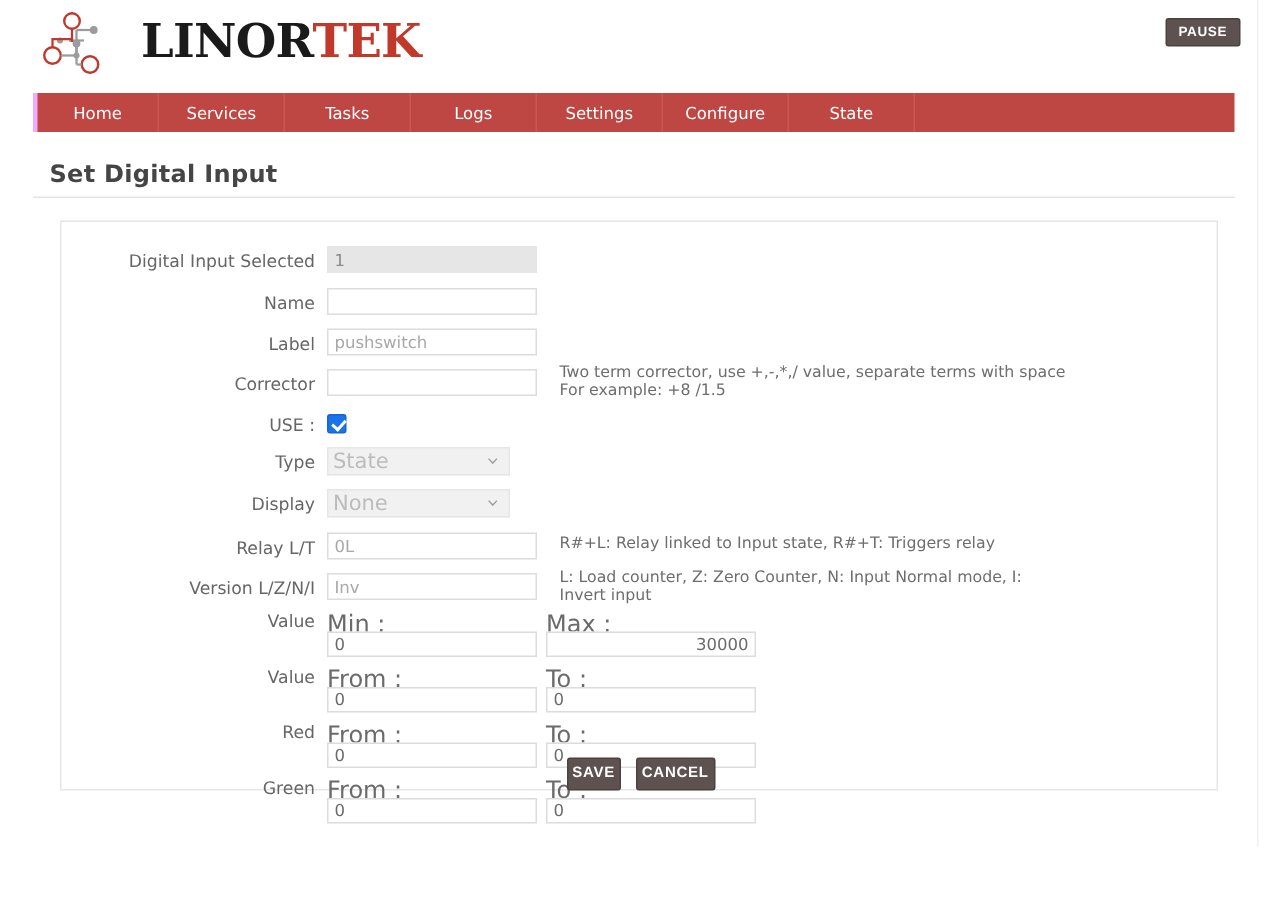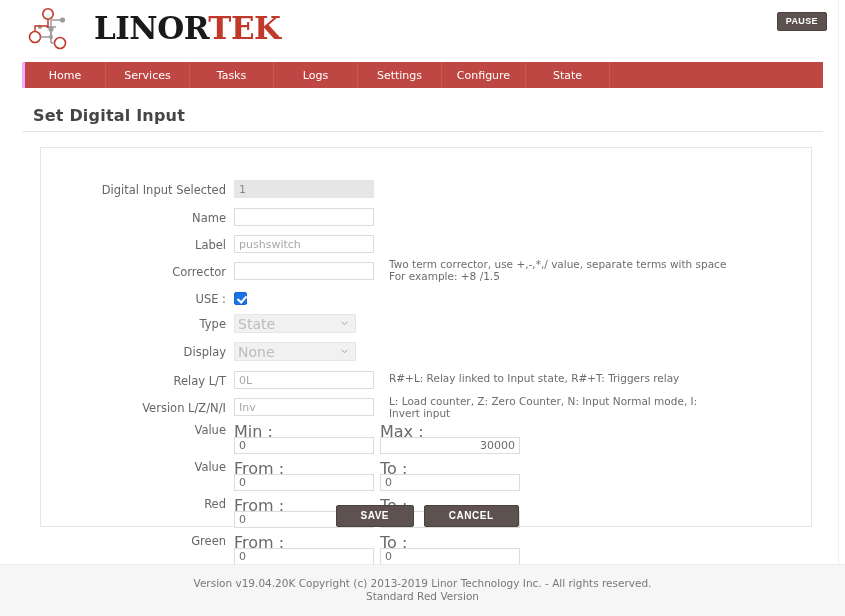--- a/index.html
+++ b/index.html
@@ -109,24 +109,23 @@
     background: #ffffff;
   }
 
   .form {
     position: absolute;
     left: 0; top: 0;
     width: 772px;
   }
   .frow {
     position: absolute;
-    left: 17px;
+    left: 1px;
     width: 772px;
     height: 22px;
-    margin-top: 16px;
   }
   .flabel {
     position: absolute;
     left: 0; top: 0;
     width: 168px;
     text-align: right;
     font-size: 11.5px;
     color: #666666;
     line-height: 20px;
     white-space: nowrap;
@@ -223,21 +222,21 @@
   }
   .btn {
     display: inline-block;
     background: #5d5250;
     color: #ffffff;
     border: 1px solid #4a4240;
     border-radius: 2px;
     font-size: 10px;
     font-weight: bold;
     letter-spacing: 0.5px;
-    padding: 5px 24px;
+    padding: 5px 3px;
     margin: 0 3px;
     cursor: pointer;
     line-height: 1;
   }
 
   
   .footer {
     position: absolute;
     left: 0; top: 564px;
     width: 845px;
@@ -438,18 +437,14 @@
       <div class="btn-row">
         <button class="btn">SAVE</button>
         <button class="btn">CANCEL</button>
       </div>
 
     </div>
   </div>
 
   <div class="right-edge"></div>
 
-  <div class="footer">
-    <div class="footer-line l1">Version v19.04.20K Copyright (c) 2013-2019 Linor Technology Inc. - All rights reserved.</div>
-    <div class="footer-line">Standard Red Version</div>
-  </div>
 
 </div>
 
 </body></html>

